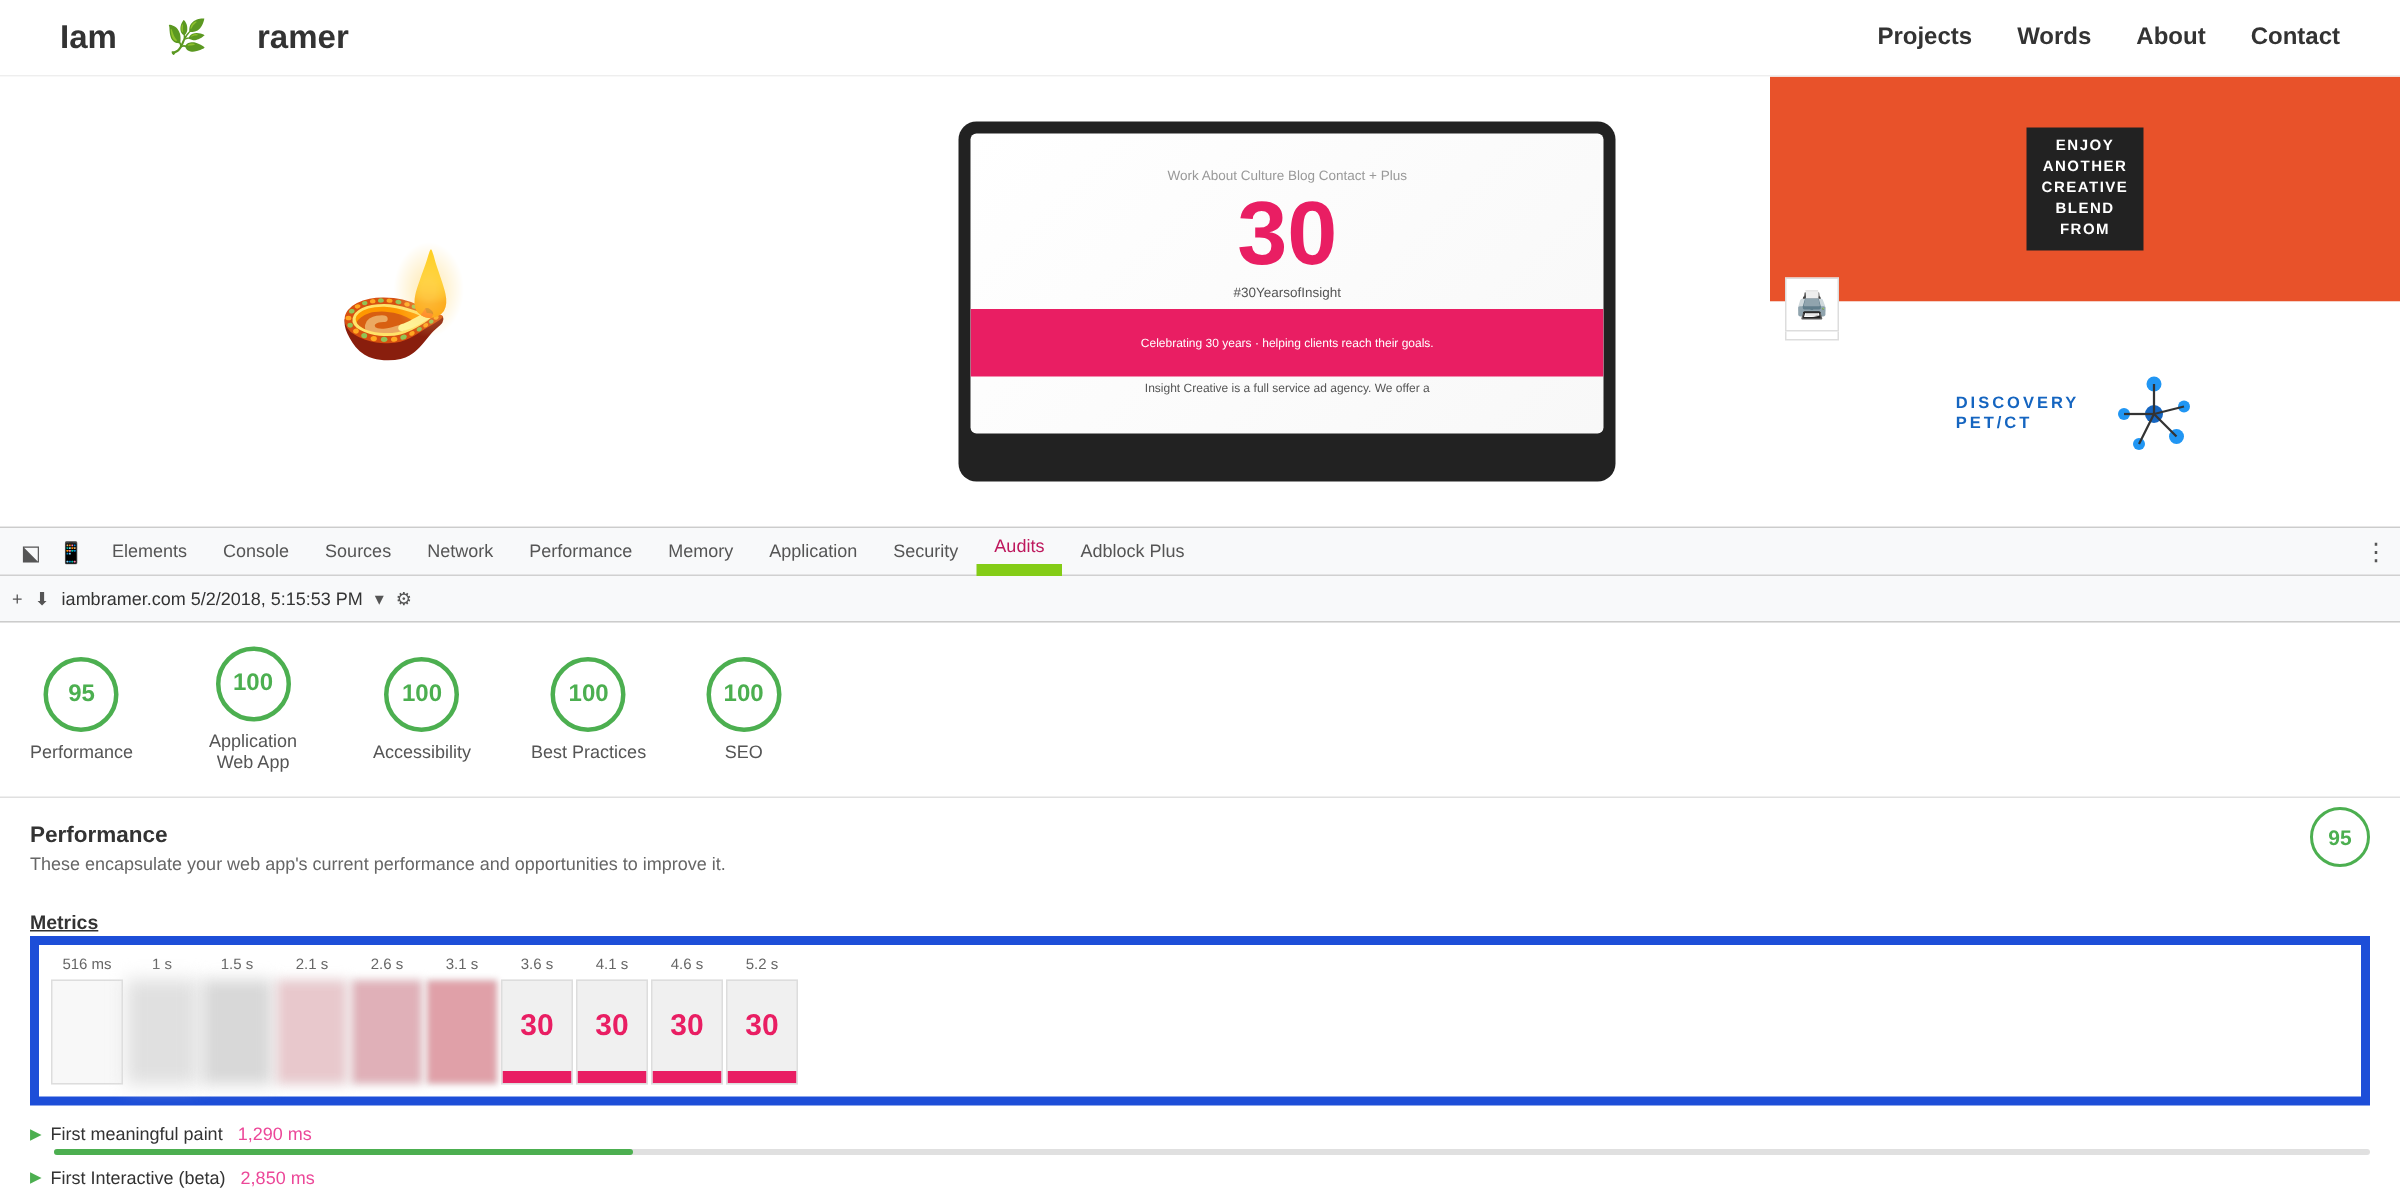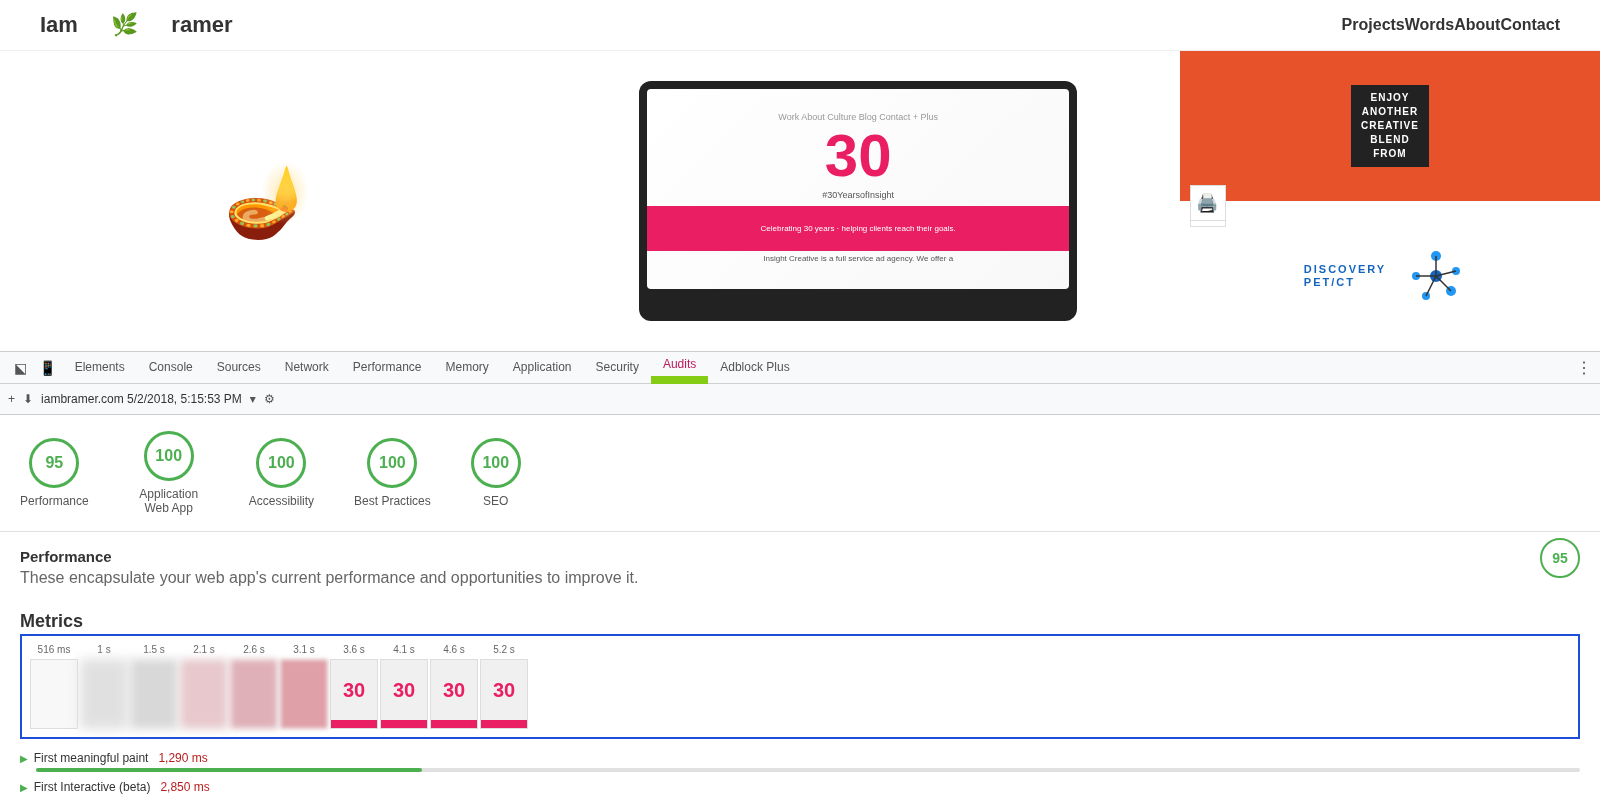--- a/index.html
+++ b/index.html
@@ -18,20 +18,21 @@
       font-size: 22px;
       font-weight: bold;
       color: #333;
       display: flex;
       align-items: center;
       gap: 33px;
     }
     .logo-green { color: #4CAF50; }
     .site-nav {
       display: flex;
+      gap: 30px;
     }
     .site-nav a {
       text-decoration: none;
       color: #333;
       font-size: 16px;
       font-weight: 600;
     }
 
     
     .site-content {
@@ -252,53 +253,54 @@
     .audit-content {
       padding: 16px 20px;
     }
     .audit-section-title {
       font-size: 15px;
       font-weight: bold;
       color: #333;
       margin-bottom: 4px;
     }
     .audit-section-desc {
-      font-size: 16px;
+      font-size: 12px;
       color: #666;
       margin-bottom: 12px;
     }
     .score-badge {
       width: 40px;
       height: 40px;
       border-radius: 50%;
       border: 2px solid #4CAF50;
       display: flex;
       align-items: center;
       justify-content: center;
       font-size: 14px;
       font-weight: bold;
       color: #4CAF50;
       float: right;
       margin-top: -10px;
     }
     .metrics-title {
-      font-size: 18px;
+      font-size: 13px;
       font-weight: bold;
       color: #333;
       margin-bottom: 2px;
+      text-decoration: underline;
     }
     .metrics-desc {
       font-size: 11px;
       color: #666;
       margin-bottom: 10px;
     }
 
     
     .timeline-container {
-      border: 2px solid #1d4ed8;
+      border: 6px solid #1d4ed8;
       padding: 8px;
       margin-bottom: 12px;
     }
     .timeline-labels {
       display: flex;
       gap: 2px;
       margin-bottom: 4px;
     }
     .timeline-label {
       font-size: 10px;
@@ -345,21 +347,21 @@
     .metric-arrow {
       color: #4CAF50;
       font-size: 10px;
     }
     .metric-name {
       font-size: 12px;
       color: #333;
     }
     .metric-value {
       font-size: 12px;
-      color: #b91c1c;
+      color: #ec4899;
       margin-left: 4px;
     }
     .metric-bar-container {
       height: 4px;
       background: #e0e0e0;
       border-radius: 2px;
       margin-left: 16px;
     }
     .metric-bar {
       height: 4px;

